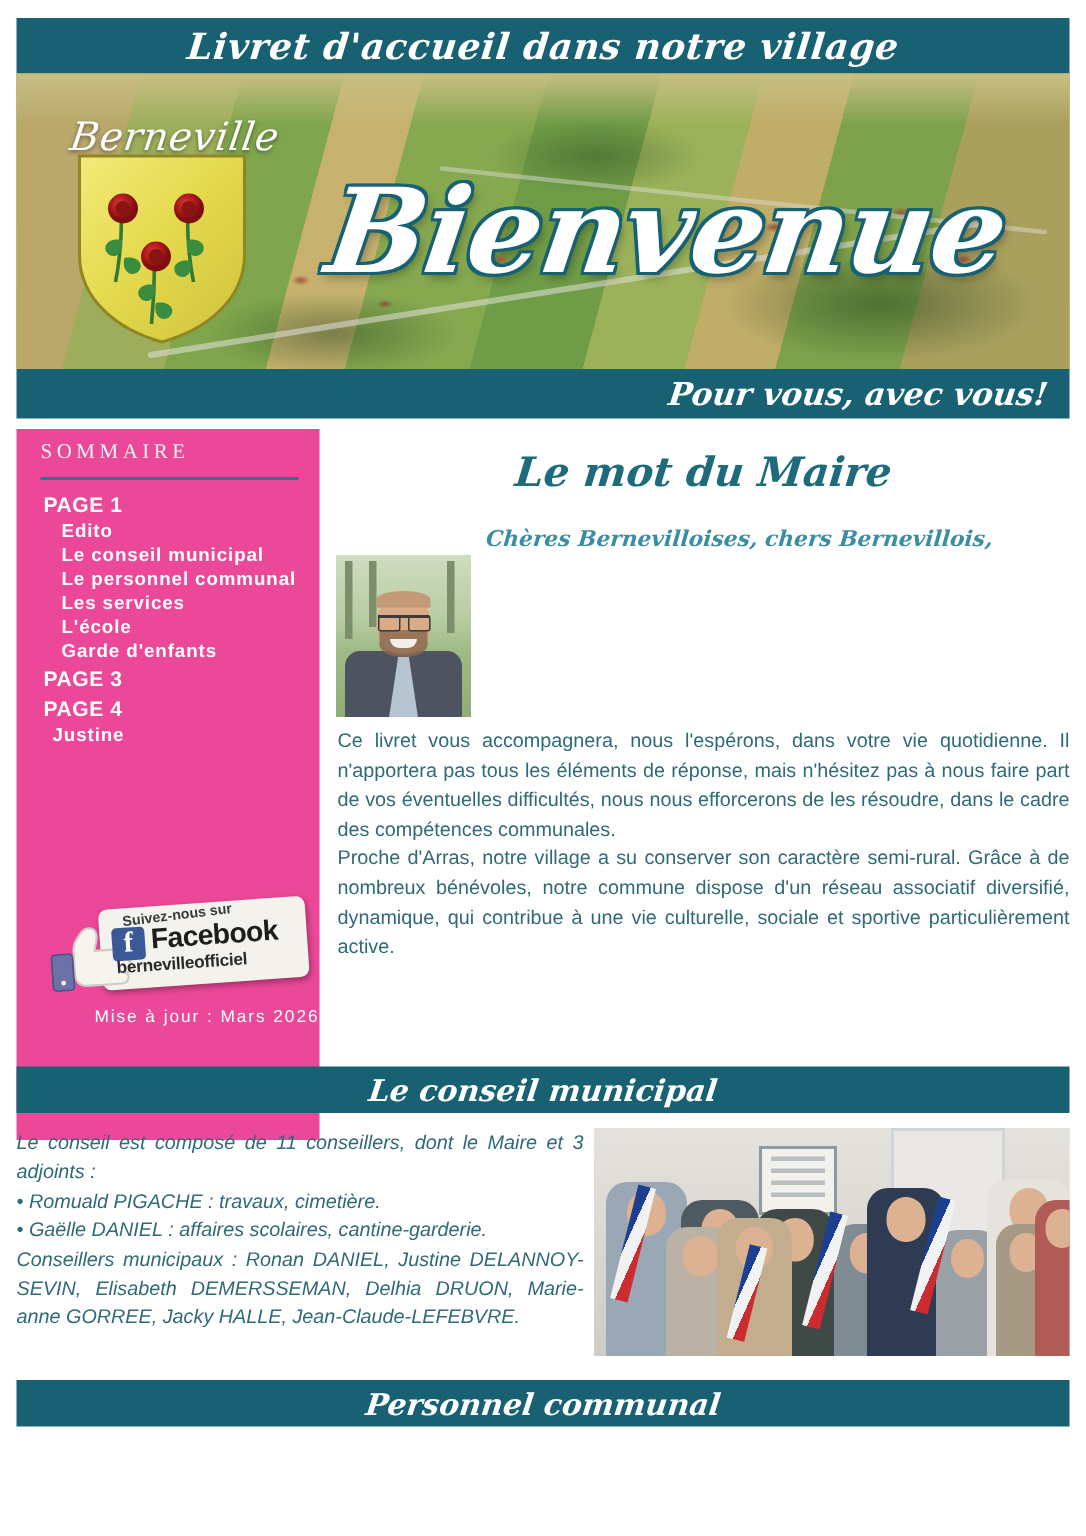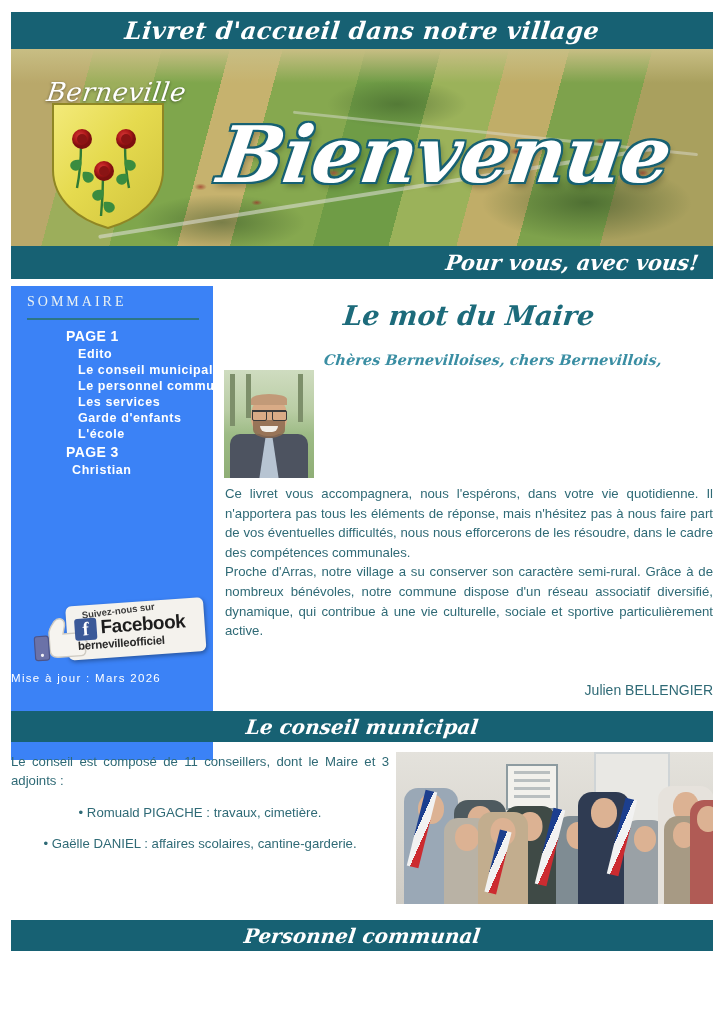--- a/index.html
+++ b/index.html
@@ -159,42 +159,41 @@
     font-size: 21px;
     padding-right: 14px;
     transform: skewX(-7deg);
   }
 
   
   .sidebar {
     position: absolute;
     left: 11px; top: 286px;
     width: 202px; height: 474px;
-    background: #3b82f6;
+    background: #ec4899;
     color: #ffffff;
   }
   .sidebar-title {
     position: absolute;
     left: 16px; top: 8px;
     font-family: "Liberation Serif", serif;
     font-size: 14px;
     letter-spacing: 3px;
     color: #eaf2f3;
   }
   .sidebar-rule {
     position: absolute;
     left: 16px; top: 32px;
     width: 172px; height: 2px;
     background: #2c7686;
   }
   .toc {
     position: absolute;
     left: 0; top: 40px;
     width: 100%;
-    padding-left: 37px;
   }
   .toc-page {
     font-size: 14px;
     font-weight: bold;
     color: #ffffff;
     padding: 2px 0 2px 18px;
     letter-spacing: .4px;
   }
   .toc-item {
     font-size: 12.5px;
@@ -259,21 +258,21 @@
     left: 44px; top: 36px;
     font-size: 11.5px;
     font-weight: bold;
     color: #2a2a2a;
     letter-spacing: -.2px;
   }
   .maj {
     position: absolute;
     left: 0; top: 386px;
     width: 202px;
-    text-align: left;
+    text-align: right;
     font-size: 11.5px;
     color: #ffffff;
     letter-spacing: 1.3px;
   }
 
   
   .mot-title {
     position: absolute;
     left: 225px; top: 300px;
     width: 488px;
@@ -421,22 +420,22 @@
 
   .conseil-text {
     position: absolute;
     left: 11px; top: 752px;
     width: 378px;
     color: #2f6a76;
     font-size: 13.2px;
     line-height: 19.4px;
     text-align: justify;
   }
-  .conseil-text p { margin: 0; }
-  .conseil-text .bullet { text-align: center; margin-top: 12px; }
+  .conseil-text p { margin: 0; font-style: italic; }
+  .conseil-text .bullet { text-align: left; }
 
   .council-photo {
     position: absolute;
     left: 396px; top: 752px;
     width: 317px; height: 152px;
     overflow: hidden;
     background: #d9d6cf;
   }
   .council-photo .wall {
     position: absolute; inset: 0;
@@ -552,24 +551,25 @@
   <div class="sidebar">
     <div class="sidebar-title">SOMMAIRE</div>
     <div class="sidebar-rule"></div>
 
     <div class="toc">
       <div class="toc-page">PAGE 1</div>
       <div class="toc-item">Edito</div>
       <div class="toc-item">Le conseil municipal</div>
       <div class="toc-item">Le personnel communal</div>
       <div class="toc-item">Les services</div>
+      <div class="toc-item">L'école</div>
       <div class="toc-item">Garde d'enfants</div>
-      <div class="toc-item">L'école</div>
       <div class="toc-page">PAGE 3</div>
-      <div class="toc-item tight">Christian</div>
+      <div class="toc-page">PAGE 4</div>
+      <div class="toc-item tight">Justine</div>
     </div>
 
     <div class="fb-badge">
       <div class="fb-card"></div>
       <svg class="fb-thumb" viewBox="0 0 56 46">
         <path d="M22 6 C26 2 33 3 32 11 L30 19 L49 19 C54 19 55 24 52 27
                  C55 29 54 34 50 35 C53 37 51 42 47 42 L24 42
                  C18 42 16 38 16 34 L16 18 C16 13 19 10 22 6 Z" fill="#f6f4ef" stroke="#cfcbc2" stroke-width="1.4"></path>
         <rect x="1" y="20" width="14" height="24" rx="2.5" fill="#6b72a8" stroke="#4d5488" stroke-width="1.2"></rect>
         <circle cx="8" cy="39" r="1.6" fill="#f2f2f5"></circle>
@@ -603,30 +603,30 @@
 
   <div class="mot-body">
     <div class="greeting">Chères Bernevilloises, chers Bernevillois,</div>
   </div>
 
   <div class="mot-body2">
     <p>Ce livret vous accompagnera, nous l'espérons, dans votre vie quotidienne. Il n'apportera pas tous les éléments de réponse, mais n'hésitez pas à nous faire part de vos éventuelles difficultés, nous nous efforcerons de les résoudre, dans le cadre des compétences communales.</p>
     <p>Proche d'Arras, notre village a su conserver son caractère semi-rural. Grâce à de nombreux bénévoles, notre commune dispose d'un réseau associatif diversifié, dynamique, qui contribue à une vie culturelle, sociale et sportive particulièrement active.</p>
   </div>
 
-  <div class="signature">Julien BELLENGIER</div>
 
   <div class="band" id="band-conseil">
     <div class="script">Le conseil municipal</div>
   </div>
 
   <div class="conseil-text">
     <p>Le conseil est composé de 11 conseillers, dont le Maire et 3 adjoints :</p>
     <p class="bullet">• Romuald PIGACHE : travaux, cimetière.</p>
     <p class="bullet">• Gaëlle DANIEL : affaires scolaires, cantine-garderie.</p>
+    <p>Conseillers municipaux : Ronan DANIEL, Justine DELANNOY-SEVIN, Elisabeth DEMERSSEMAN, Delhia DRUON, Marie-anne GORREE, Jacky HALLE, Jean-Claude-LEFEBVRE.</p>
   </div>
 
   <div class="council-photo">
     <div class="wall"></div>
     <div class="door"></div>
     <div class="frame">
         <i></i>
         <i></i>
         <i></i>
         <i></i>

